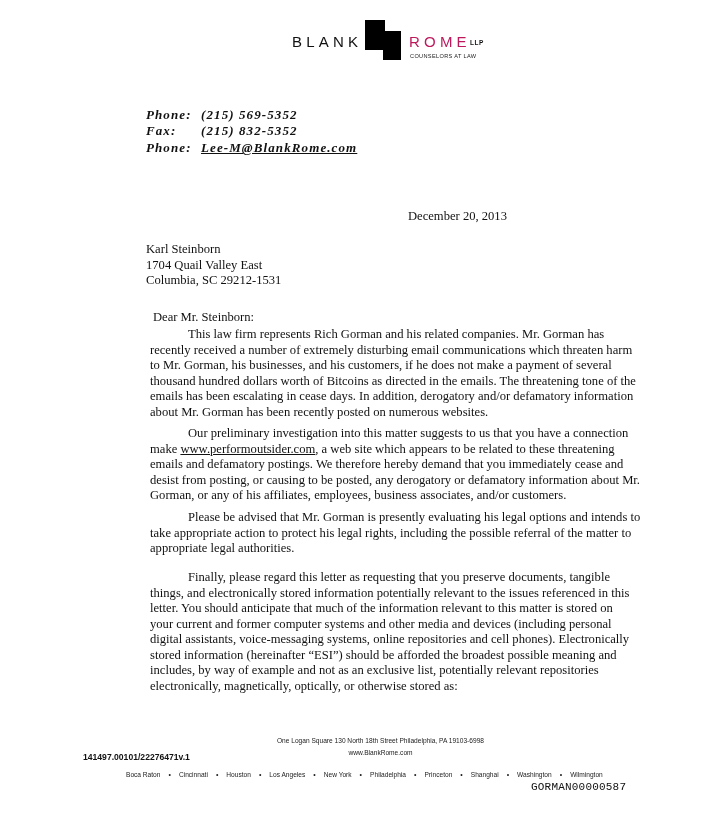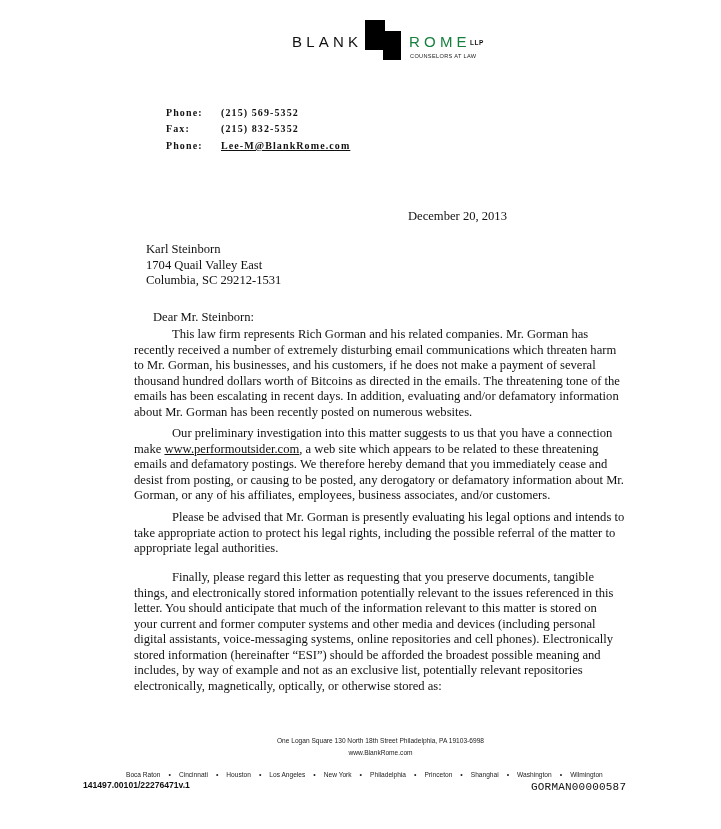--- a/index.html
+++ b/index.html
@@ -25,63 +25,63 @@
       letter-spacing: 4.2px;
       color: #111;
     }
     .logo-sq1 { left: 365px; top: 20px; width: 20px; height: 30px; background: #000; }
     .logo-sq2 { left: 383px; top: 31px; width: 18px; height: 29px; background: #000; }
     .logo-rome {
       left: 409px; top: 33px;
       font-family: "Liberation Sans", "DejaVu Sans", sans-serif;
       font-size: 15px;
       letter-spacing: 4.2px;
-      color: #15803d;
+      color: #be185d;
     }
     .logo-llp {
       left: 470px; top: 39px;
       font-family: "Liberation Sans", "DejaVu Sans", sans-serif;
       font-size: 6.5px;
       font-weight: bold;
       letter-spacing: 0.5px;
       color: #111;
     }
     .logo-tag {
       left: 410px; top: 53px;
       font-family: "Liberation Sans", "DejaVu Sans", sans-serif;
       font-size: 5.6px;
       letter-spacing: 0.35px;
       color: #222;
     }
 
     
     .contact-label, .contact-value {
       font-family: "Liberation Serif", "DejaVu Serif", serif;
+      font-style: italic;
       font-weight: bold;
-      font-size: 10px;
+      font-size: 13px;
       letter-spacing: 1.1px;
       color: #111;
-      margin-left: 20px;
     }
     .contact-label { left: 146px; }
     .contact-value { left: 201px; }
     .contact-email { text-decoration: underline; }
 
     
     .serif12 {
       font-family: "Liberation Serif", "DejaVu Serif", serif;
       font-size: 12.6px;
       line-height: 15.5px;
       color: #111;
       white-space: nowrap;
     }
     .date { left: 408px; top: 209px; }
     .addr { left: 146px; top: 242px; }
     .salutation { left: 146px; top: 310px; margin-left: 7px; }
-    .para { left: 134px; width: 500px; }
+    .para { left: 150px; width: 500px; }
     .para .line { display: block; }
     .para .line.indent { padding-left: 38px; }
     .link { text-decoration: underline; }
 
     
     .footer-addr {
       left: 0; width: 721px; top: 735px;
       text-align: center;
       font-family: "Liberation Sans", "DejaVu Sans", sans-serif;
       font-size: 6.6px;
@@ -89,21 +89,20 @@
       color: #222;
       padding-left: 40px;
       box-sizing: border-box;
     }
     .doc-id {
       left: 83px; top: 752px;
       font-family: "Liberation Sans", "DejaVu Sans", sans-serif;
       font-size: 8.6px;
       font-weight: bold;
       color: #111;
-      margin-top: 28px;
     }
     .offices {
       left: 126px; top: 771px;
       font-family: "Liberation Sans", "DejaVu Sans", sans-serif;
       font-size: 6.6px;
       color: #222;
       white-space: nowrap;
     }
     .offices .sep { display: inline-block; margin: 0 8px; font-size: 7px; }
     .bates {
@@ -141,21 +140,21 @@
   <div>Columbia, SC  29212-1531</div>
 </div>
 
 <div class="abs serif12 salutation">Dear Mr. Steinborn:</div>
 
 <div class="abs serif12 para" style="top:327px">
   <span class="line indent">This law firm represents Rich Gorman and his related companies.  Mr. Gorman has</span>
   <span class="line">recently received a number of extremely disturbing email communications which threaten harm</span>
   <span class="line">to Mr. Gorman, his businesses, and his customers, if he does not make a payment of several</span>
   <span class="line">thousand hundred dollars worth of Bitcoins as directed in the emails.  The threatening tone of the</span>
-  <span class="line">emails has been escalating in recent days.  In addition, evaluating and/or defamatory information</span>
+  <span class="line">emails has been escalating in cease days.  In addition, derogatory and/or defamatory information</span>
   <span class="line">about Mr. Gorman has been recently posted on numerous websites.</span>
 </div>
 
 <div class="abs serif12 para" style="top:426px">
   <span class="line indent">Our preliminary investigation into this matter suggests to us that you have a connection</span>
   <span class="line"><span>make </span><span class="link">www.performoutsider.com</span><span>, a web site which appears to be related to these threatening</span></span>
   <span class="line">emails and defamatory postings.  We therefore hereby demand that you immediately cease and</span>
   <span class="line">desist from posting, or causing to be posted, any derogatory or defamatory information about Mr.</span>
   <span class="line">Gorman, or any of his affiliates, employees, business associates, and/or customers.</span>
 </div>

